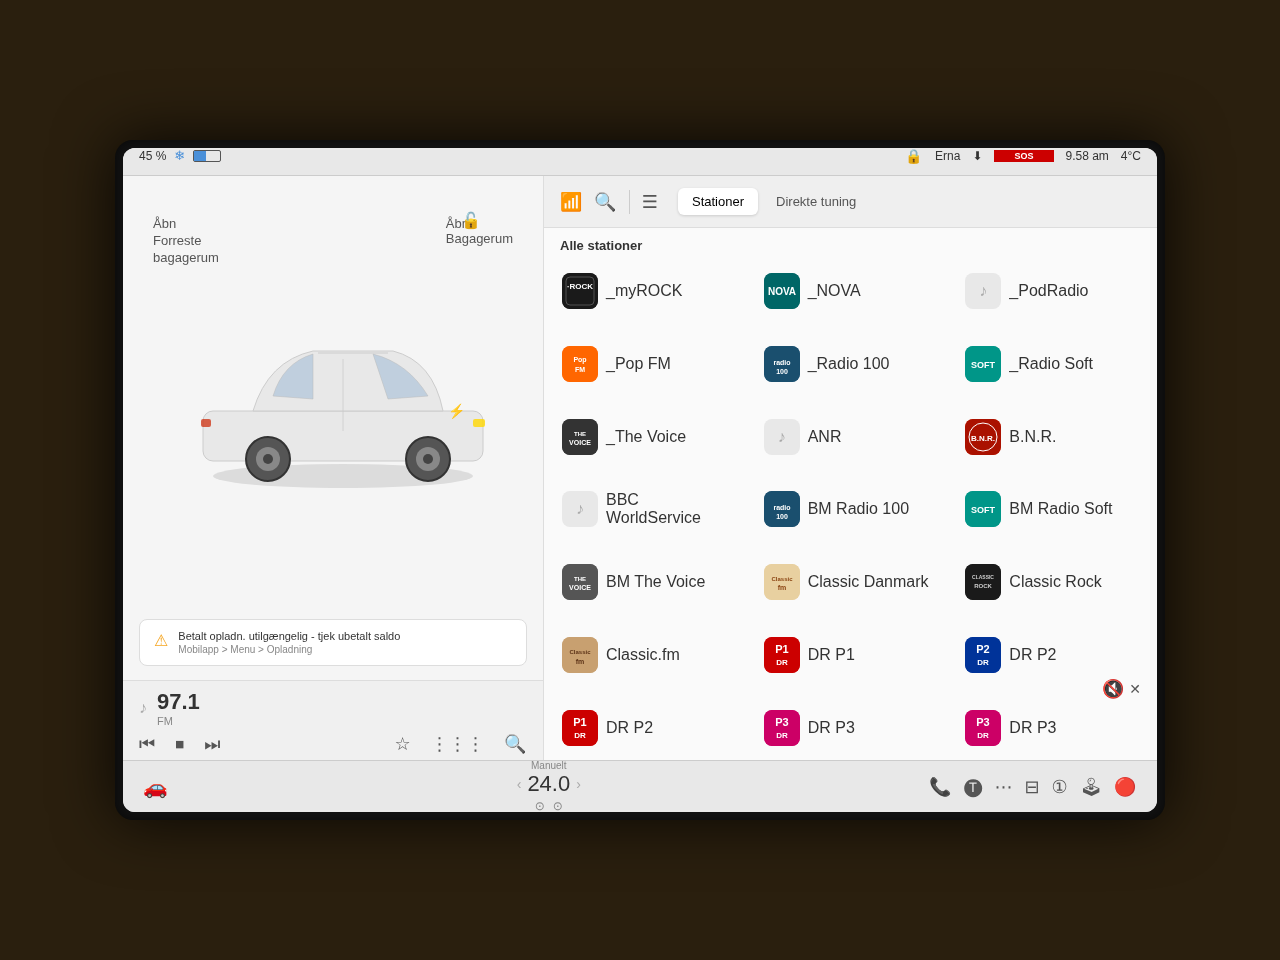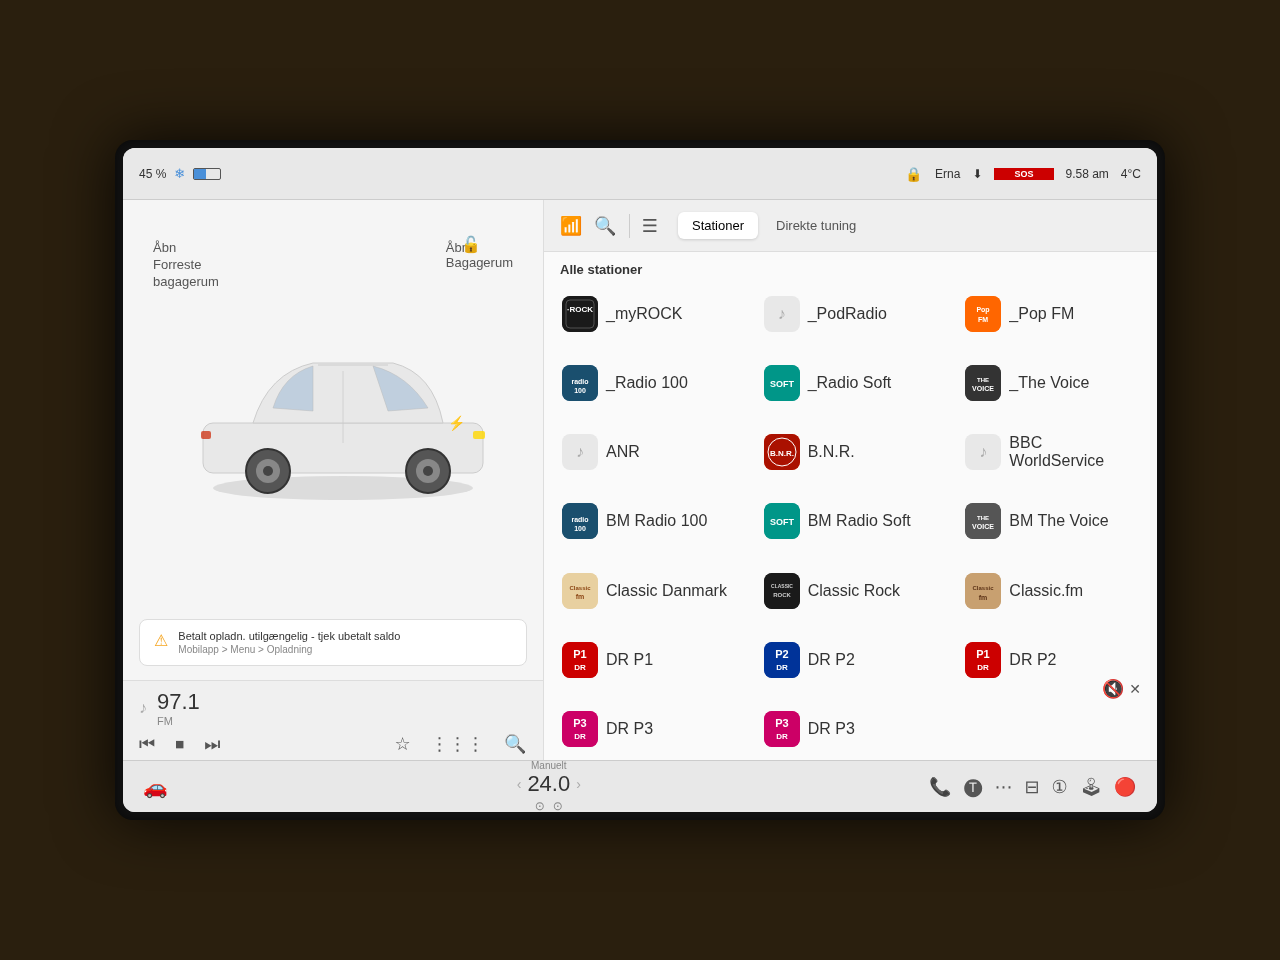--- a/index.html
+++ b/index.html
@@ -29,24 +29,24 @@
       height: 100%;
       background: #f0f0f0;
       border-radius: 12px;
       overflow: hidden;
       display: flex;
       flex-direction: column;
     }
 
     
     .status-bar {
-      height: 52px;
+      height: 28px;
       background: #e8e8e8;
       display: flex;
-      align-items: center;
+      align-items: flex-start;
       justify-content: space-between;
       padding: 0 16px;
       border-bottom: 1px solid #ccc;
       flex-shrink: 0;
     }
     .status-left {
       display: flex;
       align-items: center;
       gap: 8px;
       font-size: 12px;
@@ -168,21 +168,21 @@
       flex-direction: column;
       padding: 8px 16px;
     }
     .media-info {
       display: flex;
       align-items: center;
       gap: 10px;
       margin-bottom: 6px;
     }
     .media-note { color: #aaa; font-size: 16px; }
-    .media-freq { font-size: 22px; font-weight: 400; color: #333; }
+    .media-freq { font-size: 22px; font-weight: 700; color: #333; }
     .media-type { font-size: 11px; color: #888; }
     .media-controls {
       display: flex;
       align-items: center;
       gap: 20px;
     }
     .ctrl-btn { font-size: 18px; color: #555; cursor: pointer; }
     .ctrl-spacer { flex: 1; }
 
     
@@ -430,20 +430,29 @@
             <div class="station-logo" style="background:#1a1a1a;">
               <svg width="36" height="36" viewBox="0 0 36 36">
                   <rect width="36" height="36" rx="8" fill="#1a1a1a"></rect>
                   <text x="18" y="16" text-anchor="middle" fill="#fff" font-size="8" font-weight="bold">·ROCK</text>
                   <rect x="4" y="4" width="28" height="28" rx="4" fill="none" stroke="#888" stroke-width="0.5"></rect>
                 </svg>
             </div>
             <span class="station-name">_myROCK</span>
           </div>
           <div class="station-item">
+            <div class="station-logo" style="background:#006666;">
+              <svg width="36" height="36" viewBox="0 0 36 36">
+                  <rect width="36" height="36" rx="8" fill="#006666"></rect>
+                  <text x="18" y="22" text-anchor="middle" fill="#fff" font-size="10" font-weight="bold">NOVA</text>
+                </svg>
+            </div>
+            <span class="station-name">_NOVA</span>
+          </div>
+          <div class="station-item">
             <div class="station-note-icon">♪</div>
             <span class="station-name">_PodRadio</span>
           </div>
 
           <div class="station-item">
             <div class="station-logo" style="background:#ff6600;">
               <svg width="36" height="36" viewBox="0 0 36 36">
                   <rect width="36" height="36" rx="8" fill="#ff6600"></rect>
                   <text x="18" y="16" text-anchor="middle" fill="#fff" font-size="7" font-weight="bold">Pop</text>
                   <text x="18" y="26" text-anchor="middle" fill="#fff" font-size="7" font-weight="bold">FM</text>

